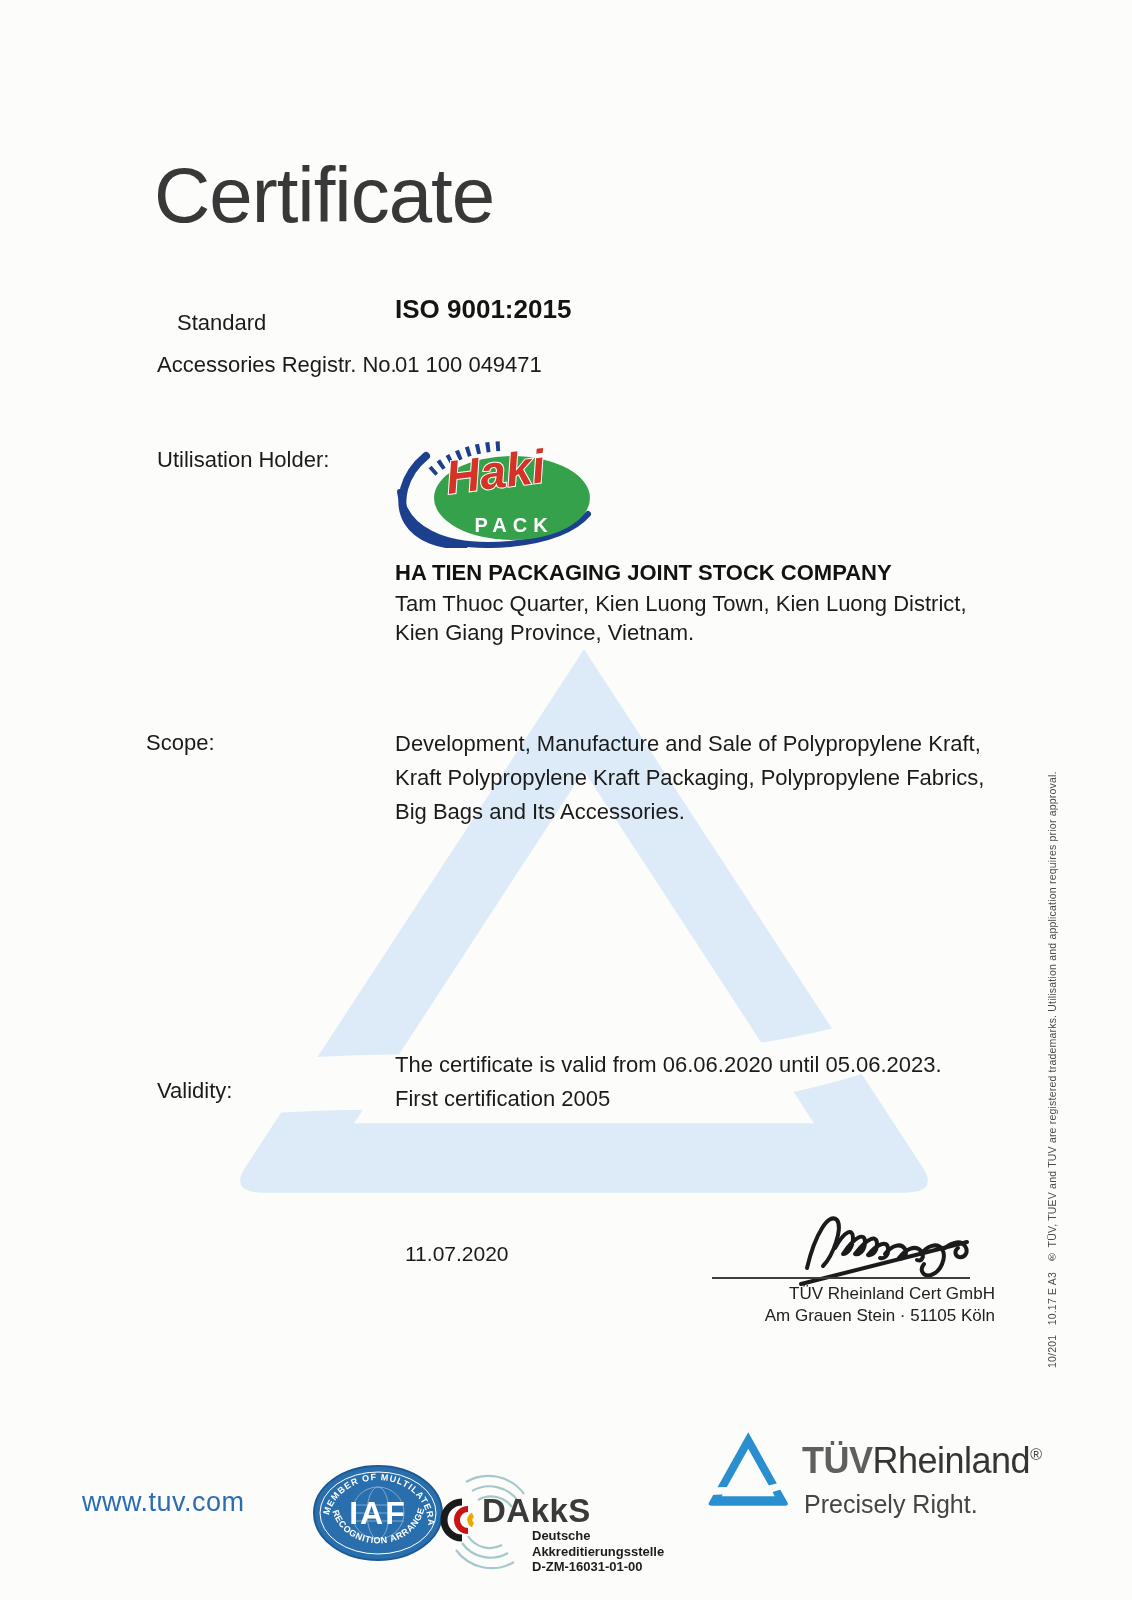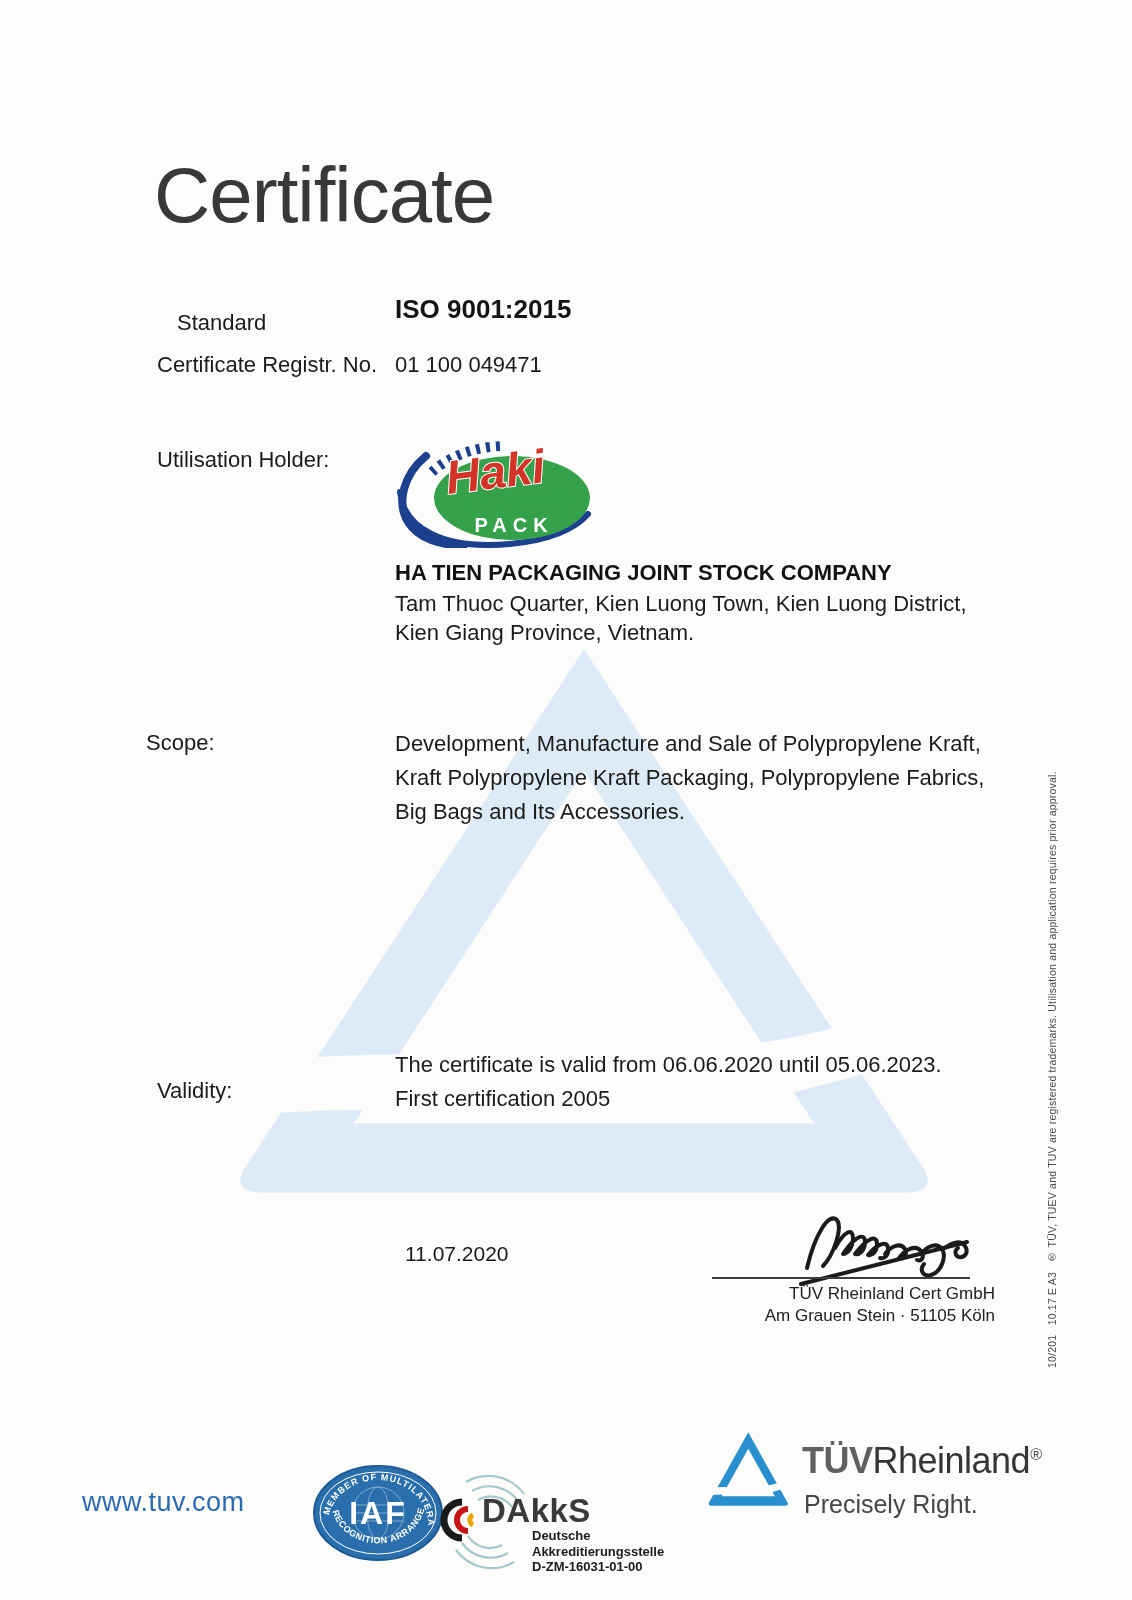--- a/index.html
+++ b/index.html
@@ -41,21 +41,21 @@
 <svg class="abs" style="left:218px;top:632px;width:745px;height:578px;" viewBox="0 0 230 200" preserveAspectRatio="none" aria-hidden="true">
   <path fill="#dcebf7" fill-rule="evenodd" d="M113 6 L218 186 Q222 194 212 194 L14 194 Q4 194 8 186 Z M113 48 L184 170 L42 170 Z"></path>
   <path fill="#fcfcfa" d="M2 150 C 80 138 150 162 228 122 L228 140 C 150 182 80 158 2 168 Z"></path>
 </svg>
 
 <div class="abs page-title" style="left:154px;top:150px;">Certificate</div>
 
 <div class="abs label" style="left:157px;top:310px;margin-left:20px;">Standard</div>
 <div class="abs value-bold" style="left:395px;top:294px;">ISO 9001:2015</div>
 
-<div class="abs label" style="left:157px;top:352px;">Certificate Registr. No.</div>
+<div class="abs label" style="left:157px;top:352px;">Accessories Registr. No.</div>
 <div class="abs value" style="left:395px;top:352px;">01 100 049471</div>
 
 <div class="abs label" style="left:157px;top:447px;">Utilisation Holder:</div>
 
 <svg class="abs" style="left:392px;top:440px;width:208px;height:108px;" viewBox="0 0 208 108">
 
   <path d="M8 52 C 12 88 50 110 118 104 C 158 100 182 90 196 74" fill="none" stroke="#1c3f8e" stroke-width="6" stroke-linecap="round"></path>
 
   <path d="M34 16 C 12 34 4 62 16 82 C 26 98 48 106 72 105" fill="none" stroke="#1c3f8e" stroke-width="8" stroke-linecap="round"></path>
 

